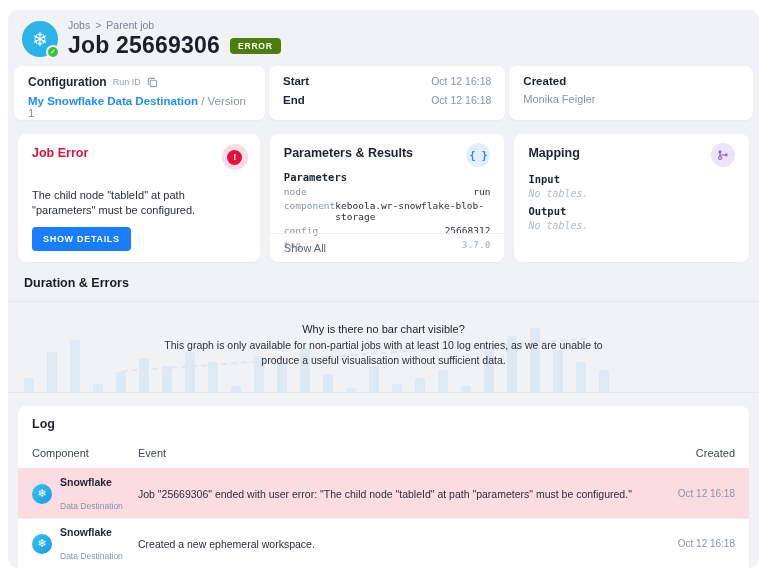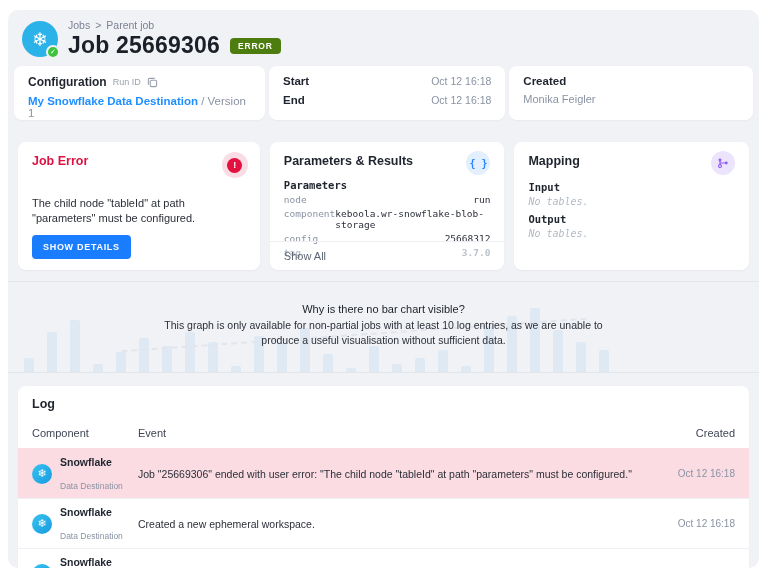--- a/index.html
+++ b/index.html
@@ -12,21 +12,21 @@
   .app-icon .circle { width:36px; height:36px; border-radius:50%; background:#2bb2e8; color:#fff; display:flex; align-items:center; justify-content:center; font-size:19px; }
   .app-icon .badge { position:absolute; right:-2px; bottom:-2px; width:14px; height:14px; border-radius:50%; background:#3ec33d; border:2px solid #f1f2f6; color:#fff; font-size:7px; display:flex; align-items:center; justify-content:center; }
   .crumbs { font-size:10.5px; color:#7b8394; display:flex; gap:5px; align-items:center; }
   .crumbs .link { cursor:pointer; }
   .hdr-title-row { display:flex; align-items:center; gap:10px; margin-top:1px; }
   .page-title { font-size:23px; font-weight:700; color:#1b1f27; letter-spacing:.2px; }
   .err-badge { background:#4d7c0f; color:#fff; font-size:8.5px; font-weight:700; letter-spacing:.8px; padding:3px 8px; border-radius:4px; }
 
   
   .row1 { display:grid; grid-template-columns:1.03fr .97fr 1fr; gap:4px; padding:0 6px; }
-  .row2 { display:grid; grid-template-columns:1fr .97fr .97fr; gap:10px; padding:0 10px; margin-top:22px; }
+  .row2 { display:grid; grid-template-columns:1fr .97fr .97fr; gap:10px; padding:0 10px; margin-top:14px; }
   .card { background:#fff; border-radius:8px; box-shadow:0 1px 2px rgba(20,30,60,.04); }
   .row1 .card { height:54px; padding:9px 14px; }
   .row2 .card { height:128px; padding:12px 14px; position:relative; }
 
   .cfg-line1 { display:flex; align-items:center; gap:6px; }
   .lbl { font-size:12px; font-weight:700; color:#1f242e; }
   .runid { font-size:9px; color:#9aa1ad; }
   .copy-ic { width:11px; height:11px; cursor:pointer; }
   .cfg-line2 { margin-top:6px; font-size:11.5px; }
   .cfg-link { color:#1f8fff; font-weight:700; cursor:pointer; }
@@ -196,20 +196,21 @@
             </svg>
         </span>
       </div>
       <div class="map-lbl">Input</div>
       <div class="map-val">No tables.</div>
       <div class="map-lbl">Output</div>
       <div class="map-val">No tables.</div>
     </div>
   </div>
 
+  <div class="dur-title">Duration &amp; Errors</div>
   <div class="chart-band">
     <div class="bars">
         <div class="bar" style="height: 14px;"></div>
         <div class="bar" style="height: 40px;"></div>
         <div class="bar" style="height: 52px;"></div>
         <div class="bar" style="height: 8px;"></div>
         <div class="bar" style="height: 20px;"></div>
         <div class="bar" style="height: 34px;"></div>
         <div class="bar" style="height: 26px;"></div>
         <div class="bar" style="height: 40px;"></div>

